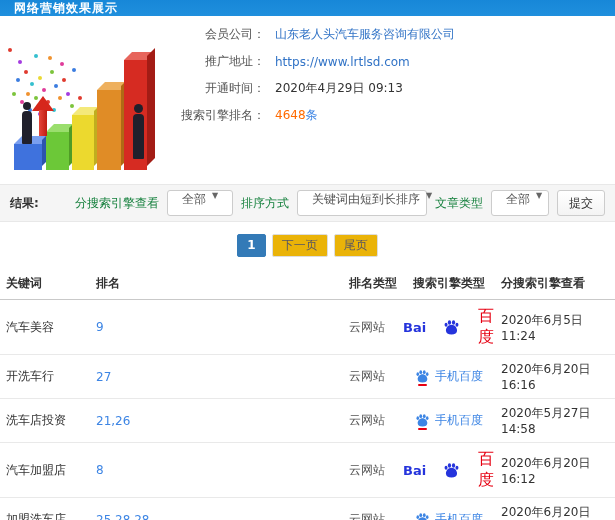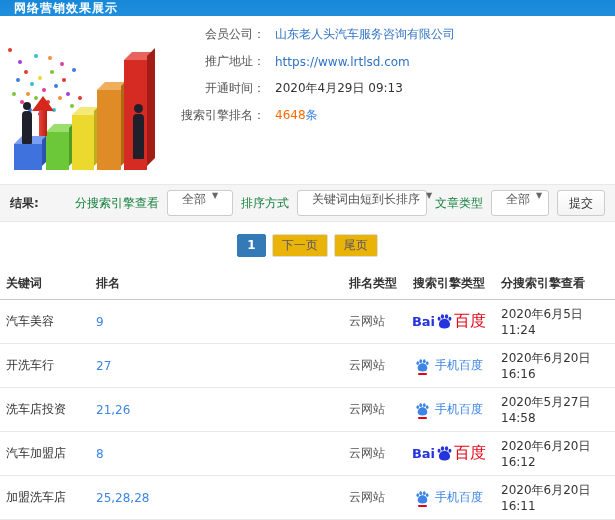--- a/index.html
+++ b/index.html
@@ -80,21 +80,21 @@
 
   
   table.results { width:100%; border-collapse:collapse; table-layout:fixed; }
   .results th { text-align:left; font-weight:bold; color:#333; padding:7px 0 7px 6px; border-bottom:1px solid #c9c9c9; }
   .results td { padding:6px 0 6px 6px; border-bottom:1px solid #e9e9e9; color:#555; }
   .results td.c-keyword { color:#333; }
   .results td.c-rank a { color:#3d85e4; text-decoration:none; cursor:pointer; }
   .results td.c-time { color:#333; }
   .results th.h-engine, .results td.c-engine { text-align:center; padding-left:0; }
 
-  .baidu-logo { display:inline-flex; align-items:center; gap:1px; }
+  .baidu-logo { display:inline-flex; align-items:center; gap:17px; }
   .baidu-logo .bai { color:#2534dc; font-size:13px; font-weight:bold; font-style:normal; }
   .baidu-logo .cn { color:#e60012; font-size:16px; font-weight:normal; font-style:normal; }
   .paw-wrap { position:relative; display:inline-block; line-height:0; }
   .paw { display:inline-block; }
   .baidu-logo .paw { color:#2534dc; width:17px; height:15px; }
   .du-overlay { position:absolute; left:0; right:0; bottom:16px; text-align:center; color:#fff; font-size:7px;
     font-weight:bold; font-style:normal; line-height:7px; }
   .mobile-baidu { display:inline-flex; align-items:center; gap:5px; }
   .mobile-baidu .paw { color:#3d85e4; width:15px; height:13px; }
   .redbar { position:absolute; left:3px; right:3px; bottom:-3px; height:2px; background:#e60012; border-radius:1px; }

